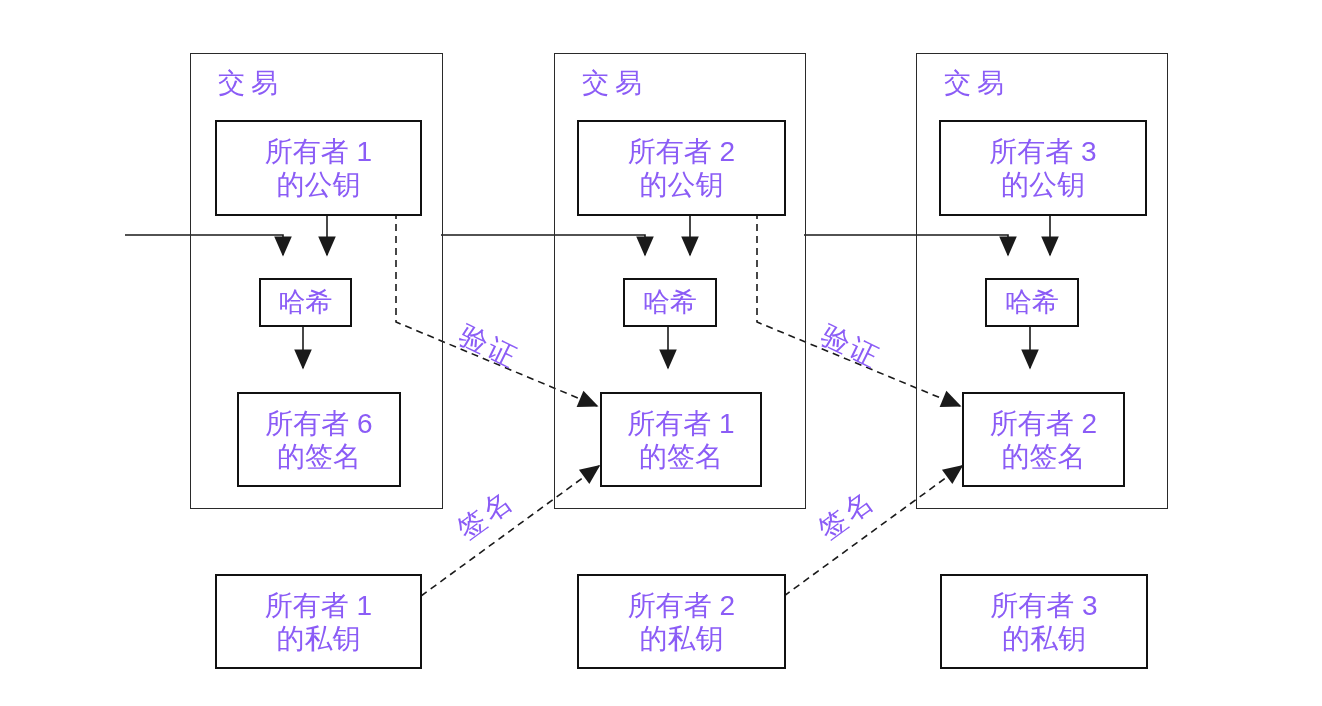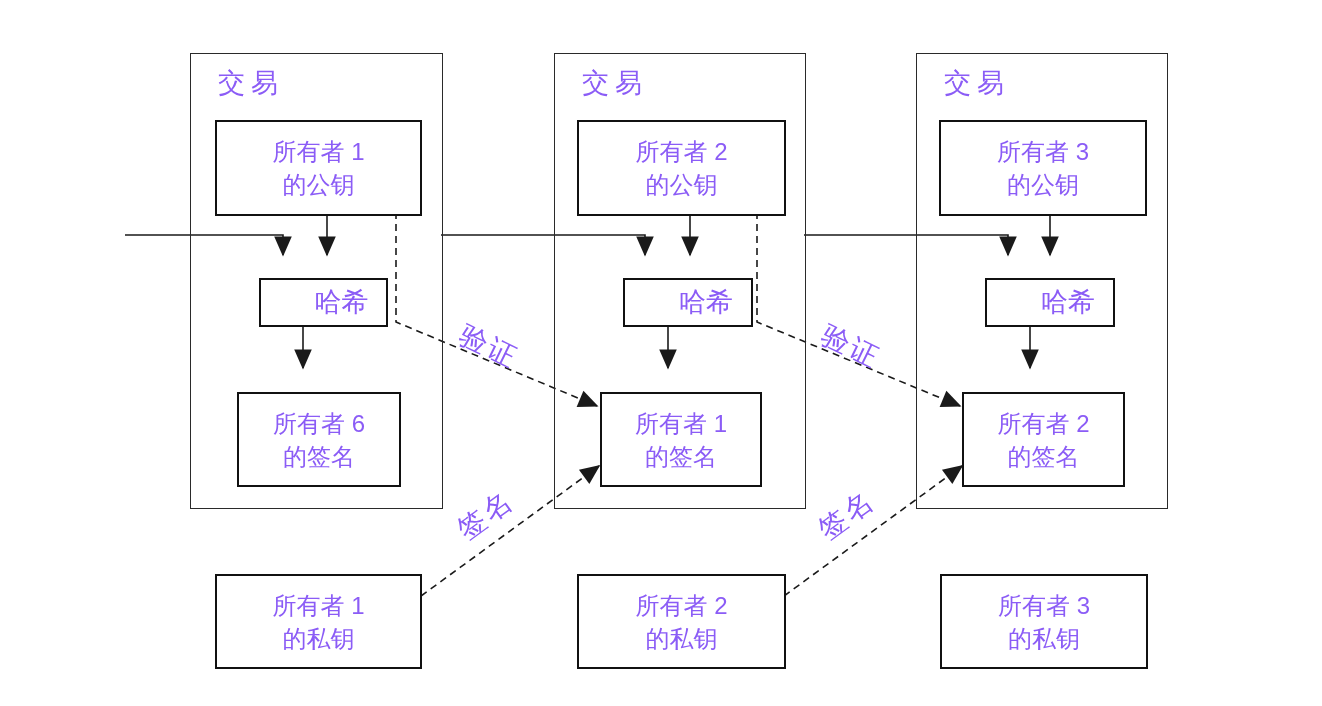--- a/index.html
+++ b/index.html
@@ -31,25 +31,25 @@
   }
   .node {
     position: absolute;
     border: 2px solid #111111;
     background: #ffffff;
     display: flex;
     flex-direction: column;
     align-items: center;
     justify-content: center;
     text-align: center;
-    font-size: 24px;
+    font-size: 28px;
     line-height: 33px;
     white-space: nowrap;
   }
-  .node.hash { font-size: 27px; line-height: 27px; padding-left: 36px; }
+  .node.hash { font-size: 27px; line-height: 27px; }
   .edge-label {
     position: absolute;
     font-size: 28px;
     letter-spacing: 3px;
     white-space: nowrap;
     transform-origin: center center;
   }
   .edge-label.verify-1 { left: 458px; top: 328px; transform: rotate(26deg); }
   .edge-label.verify-2 { left: 820px; top: 328px; transform: rotate(26deg); }
   .edge-label.sign-1   { left: 455px; top: 496px; transform: rotate(-36deg); }

